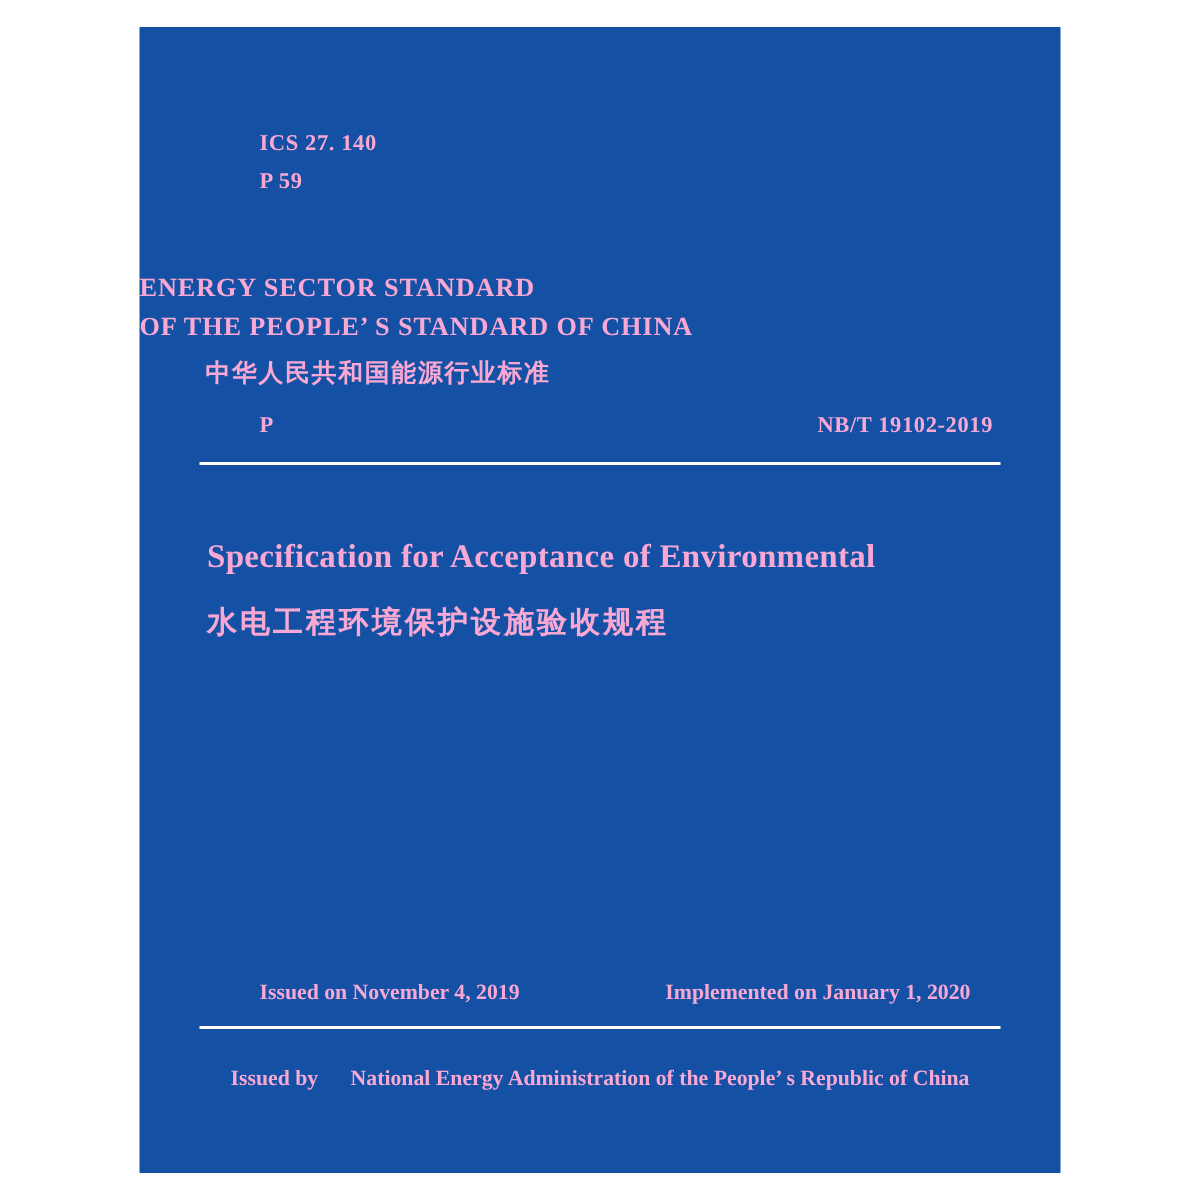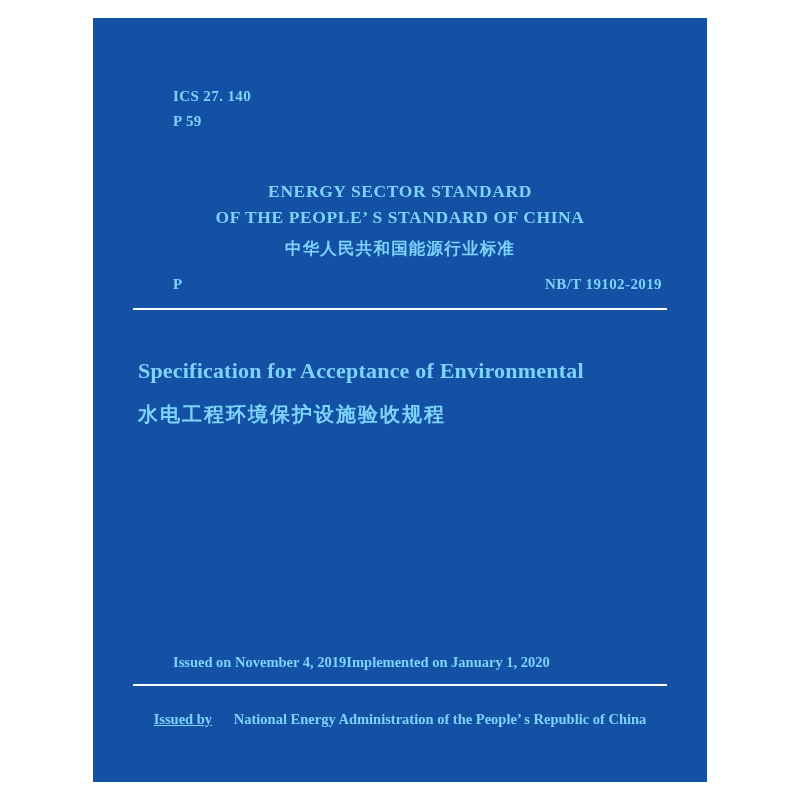--- a/index.html
+++ b/index.html
@@ -16,21 +16,21 @@
     font-family: "Liberation Serif", serif;
   }
   
   .cover {
     position: absolute;
     left: 93px;
     top: 18px;
     width: 614px;
     height: 764px;
     background: #1450a3;
-    color: #7dd3fc;
+    color: #f9a8d4;
   }
   
   .ics-block {
     position: absolute;
     left: 80px;
     top: 66px;
     line-height: 1.65;
   }
   .ics-line {
     font-size: 15px;
@@ -48,35 +48,35 @@
     font-weight: bold;
     letter-spacing: 1px;
     line-height: 1;
   }
   
   .std-title {
     position: absolute;
     left: 0;
     right: 0;
     top: 160px;
-    text-align: center;
   }
   .std-title .en1,
   .std-title .en2 {
     font-size: 17.5px;
     font-weight: bold;
     letter-spacing: 0.6px;
     line-height: 1.5;
   }
   .std-title .cn {
     margin-top: 7px;
     font-size: 16.5px;
     font-weight: bold;
     letter-spacing: 1.2px;
     font-family: "DejaVu Sans", sans-serif;
+    padding-left: 44px;
   }
   
   .code-row {
     position: absolute;
     left: 80px;
     right: 45px;
     top: 258px;
     display: flex;
     justify-content: space-between;
     align-items: baseline;
@@ -120,37 +120,36 @@
     letter-spacing: 2px;
     font-family: "DejaVu Sans", sans-serif;
   }
   
   .dates-row {
     position: absolute;
     left: 80px;
     right: 60px;
     top: 636px;
     display: flex;
-    justify-content: flex-start;
+    justify-content: space-between;
     font-size: 14.5px;
     font-weight: bold;
   }
   
   .issuer-row {
     position: absolute;
     left: 0;
     right: 0;
     top: 693px;
     text-align: center;
     font-size: 14.5px;
     font-weight: bold;
   }
   .issuer-row .label {
     margin-right: 18px;
-    text-decoration: underline;
   }
 </style>
 </head>
 <body>
 
 <div class="page">
   <div class="cover">
 
     <div class="ics-block">
       <div class="ics-line">ICS 27. 140</div>

